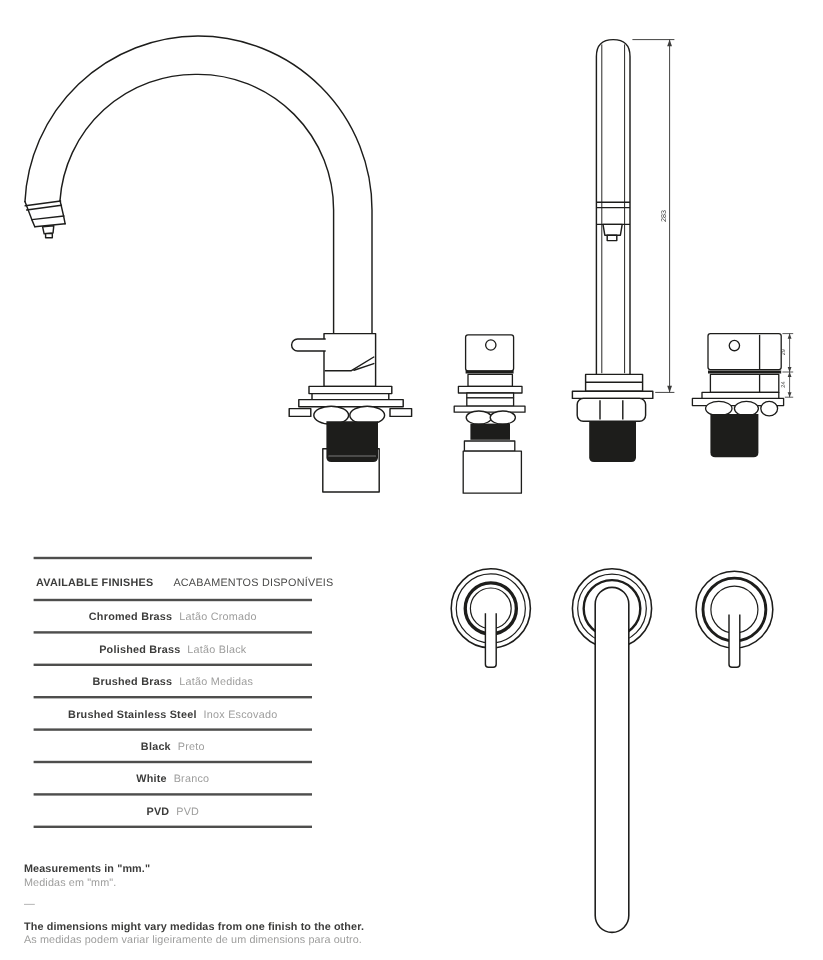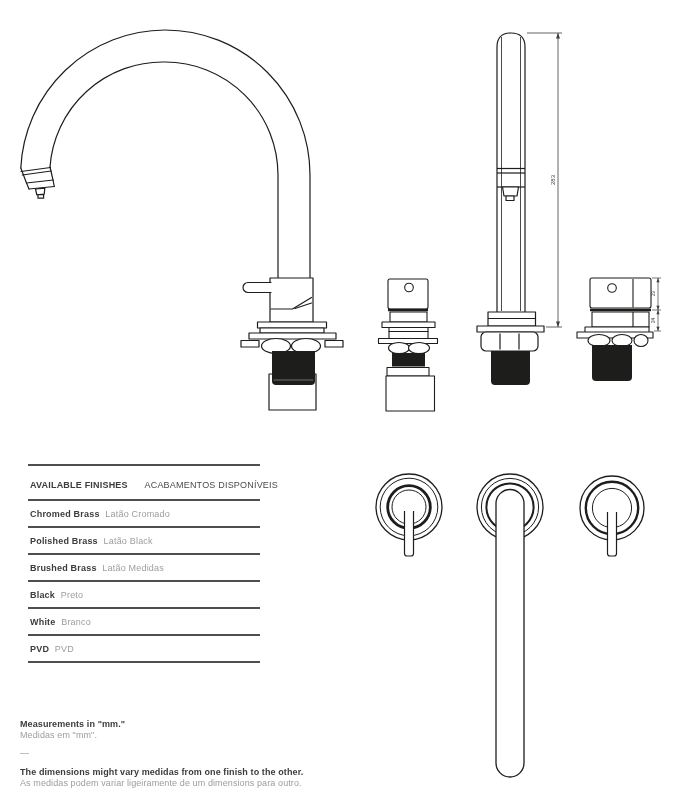--- a/index.html
+++ b/index.html
@@ -9,21 +9,21 @@
   }
   .drawing-layer{position:absolute;left:0;top:0;}
   
   .finishes{
     position:absolute;left:28px;top:464px;width:232px;
     border-top:2px solid #4e4e4d;
   }
   .tbl-header{padding:14px 2px 9px 2px;border-bottom:2px solid #4e4e4d;font-size:9px;letter-spacing:.2px;white-space:nowrap;}
   .tbl-header .en{font-weight:bold;color:#3c3c3b;}
   .tbl-header .pt{color:#4a4a49;margin-left:14px;}
-  .tbl-row{height:25px;line-height:26px;border-bottom:2px solid #4e4e4d;font-size:9px;padding:0 2px;letter-spacing:.2px;white-space:nowrap;}
+  .tbl-row{height:25px;line-height:26px;border-bottom:2px solid #4e4e4d;font-size:9px;padding:0 2px;letter-spacing:.2px;white-space:nowrap;text-align:center;}
   .tbl-row .en{font-weight:bold;color:#3c3c3b;}
   .tbl-row .pt{color:#9d9d9c;margin-left:3px;}
   
   .notes{position:absolute;left:20px;top:719px;font-size:9px;line-height:11px;letter-spacing:.1px;}
   .notes .bold{font-weight:bold;color:#3c3c3b;}
   .notes .gray{color:#9d9d9c;}
   .notes .sep{color:#9d9d9c;margin:7px 0 8px 0;}
 </style>
 </head>
 <body>
@@ -168,20 +168,24 @@
     </div>
     <div class="tbl-row">
       <span class="en">Polished Brass</span>
       <span class="pt">Latão Black</span>
     </div>
     <div class="tbl-row">
       <span class="en">Brushed Brass</span>
       <span class="pt">Latão Medidas</span>
     </div>
     <div class="tbl-row">
+      <span class="en">Brushed Stainless Steel</span>
+      <span class="pt">Inox Escovado</span>
+    </div>
+    <div class="tbl-row">
       <span class="en">Black</span>
       <span class="pt">Preto</span>
     </div>
     <div class="tbl-row">
       <span class="en">White</span>
       <span class="pt">Branco</span>
     </div>
     <div class="tbl-row">
       <span class="en">PVD</span>
       <span class="pt">PVD</span>

